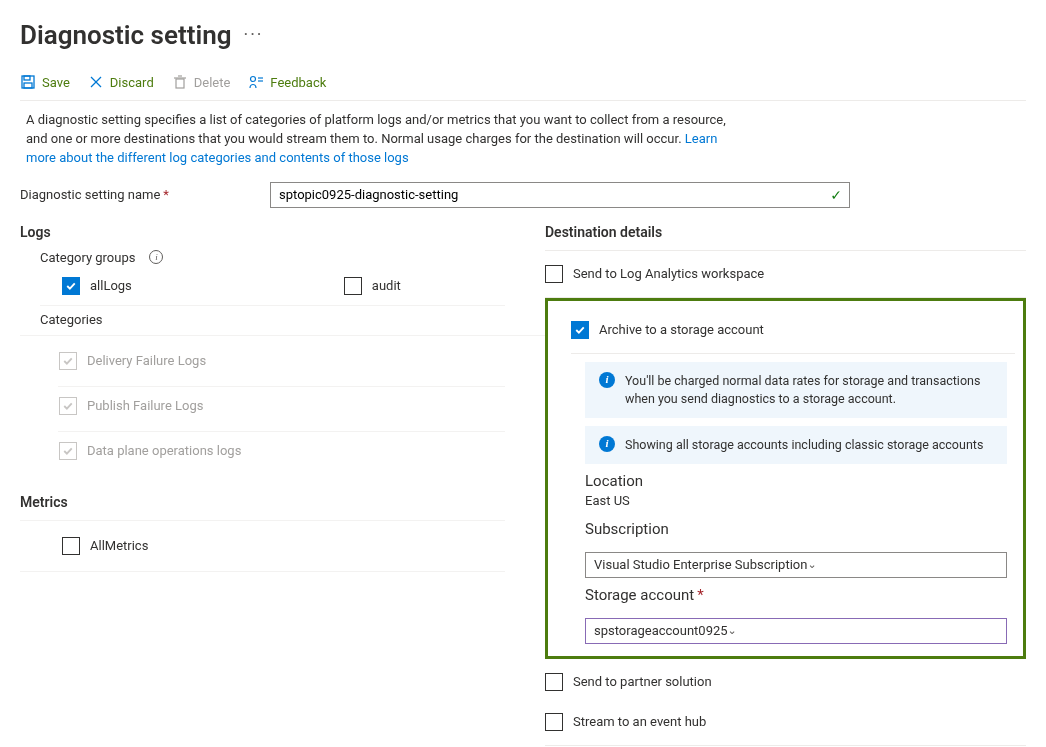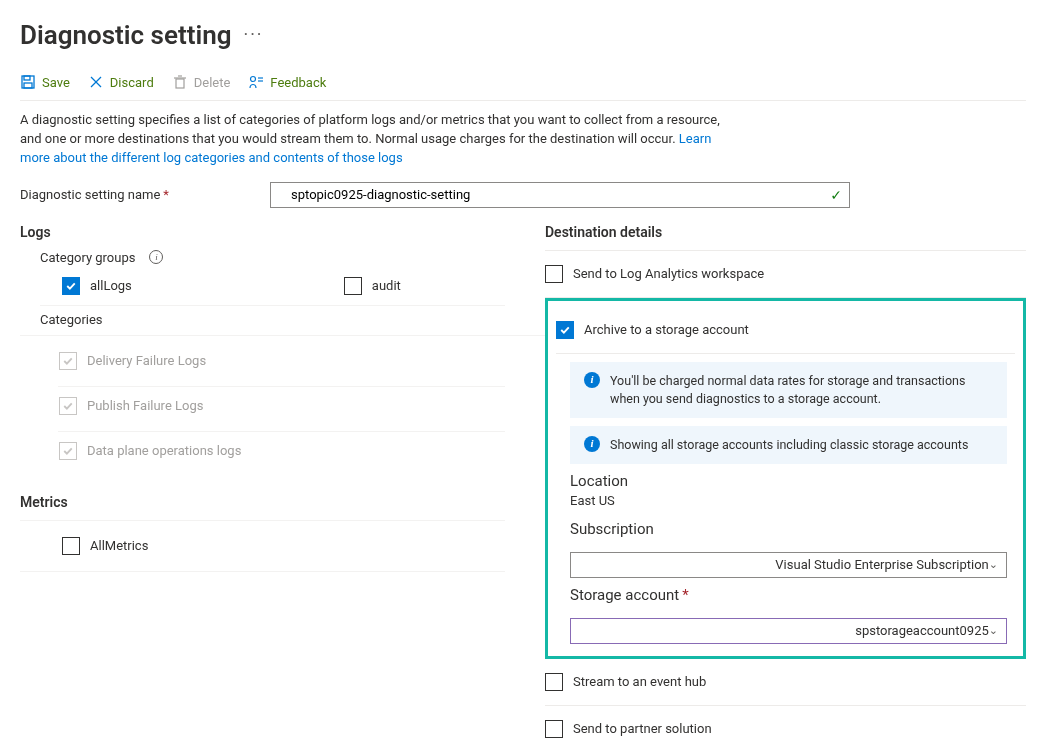--- a/index.html
+++ b/index.html
@@ -38,41 +38,42 @@
     font-size: 13px;
     color: #4d7c0f;
     cursor: pointer;
   }
   .toolbar-btn.disabled { color: #a19f9d; cursor: default; }
   .toolbar-btn svg { width: 16px; height: 16px; }
   .intro {
     margin-top: 10px;
     line-height: 1.45;
     max-width: 700px;
+    margin-left: 6px;
   }
   .intro a { color: #0078d4; text-decoration: none; }
   .form-row {
     display: flex;
     align-items: center;
     margin-top: 14px;
   }
   .form-row .label {
     width: 250px;
     font-size: 13px;
   }
   .req { color: #a4262c; margin-left: 3px; }
   .text-input {
     flex: 0 0 580px;
     position: relative;
   }
   .text-input input {
     width: 100%;
     height: 26px;
     border: 1px solid #8a8886;
-    padding: 3px 28px 3px 20px;
+    padding: 3px 28px 3px 8px;
     font-family: inherit;
     font-size: 13px;
     outline: none;
   }
   .text-input .tick {
     position: absolute;
     right: 8px;
     top: 50%;
     transform: translateY(-50%);
     color: #107c10;
@@ -131,22 +132,22 @@
   .info-ico {
     width: 14px; height: 14px; border-radius: 50%;
     border: 1px solid #605e5c; display: inline-flex;
     align-items: center; justify-content: center;
     font-size: 9px; color: #605e5c; font-style: italic; font-family: serif;
   }
   .hr { border-top: 1px solid #edebe9; margin: 6px 0; }
   .dest-block { border-bottom: 1px solid #edebe9; }
   .dest-block:first-of-type { border-top: 1px solid #edebe9; }
   .highlight-box {
-    border: 3px solid #14b8a6;
-    padding: 6px 8px 12px 8px;
+    border: 3px solid #4d7c0f;
+    padding: 6px 8px 12px 23px;
   }
   .info-banner {
     background: #eff6fc;
     display: flex;
     gap: 10px;
     padding: 10px 14px;
     margin: 8px 8px 8px 14px;
     font-size: 12.5px;
     line-height: 1.45;
   }
@@ -161,21 +162,21 @@
   .field-value { font-size: 13px; }
   .select {
     width: 100%;
     height: 26px;
     border: 1px solid #8a8886;
     padding: 3px 8px;
     font-family: inherit;
     font-size: 13px;
     display: flex;
     align-items: center;
-    justify-content: flex-end;
+    justify-content: flex-start;
     background: #fff;
     margin-top: 14px;
   }
   .select.selected-purple { border-color: #886ab5; }
   .chev { font-size: 11px; color: #605e5c; }
   .cat-head-row { display:flex; gap: 180px; margin-left:26px; }
   .sub-hr { border-top:1px solid #f3f2f1; margin:6px 0 6px 20px; margin-right:40px;}
 </style>
 </head>
 <body>
@@ -341,27 +342,27 @@
         <div class="field-label">
           <span>Storage account</span><span class="req">*</span>
         </div>
         <div class="select selected-purple">
           <span>spstorageaccount0925</span>
           <span class="chev">⌄</span>
         </div>
       </div>
     </div>
 
+    <div class="dest-block" style="border-bottom:none;">
+      <div class="check-row dest">
+        <span class="checkbox"></span>
+        <span class="lbl">Send to partner solution</span>
+      </div>
+    </div>
+
     <div class="dest-block" style="border-top:none;">
       <div class="check-row dest">
         <span class="checkbox"></span>
         <span class="lbl">Stream to an event hub</span>
       </div>
     </div>
-
-    <div class="dest-block" style="border-bottom:none;">
-      <div class="check-row dest">
-        <span class="checkbox"></span>
-        <span class="lbl">Send to partner solution</span>
-      </div>
-    </div>
   </div>
 </div>
 
 </body></html>

